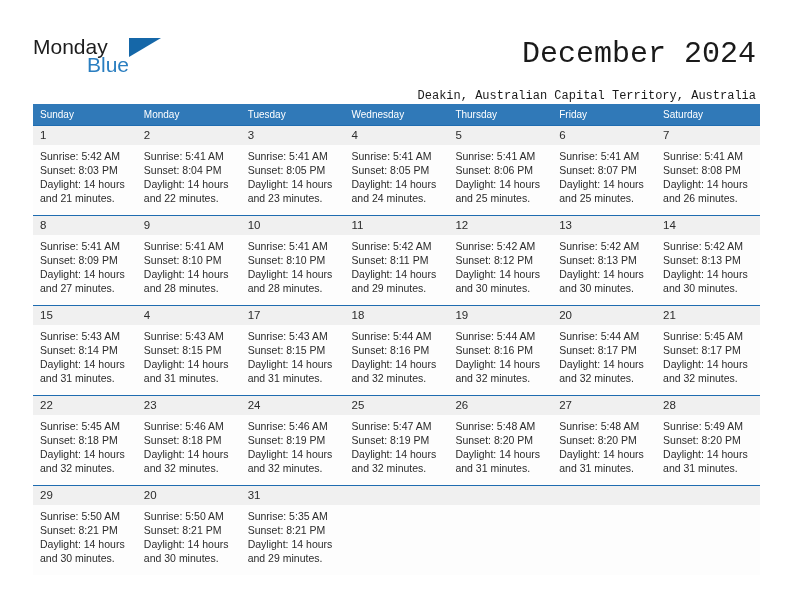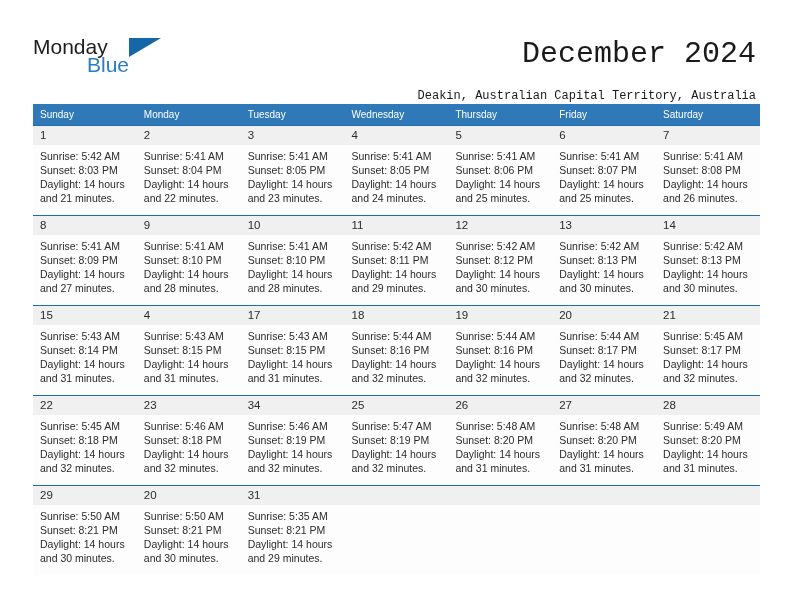--- a/index.html
+++ b/index.html
@@ -436,21 +436,21 @@
                 <div class="daybody">
                   <div>Sunrise: 5:46 AM</div>
                   <div>Sunset: 8:18 PM</div>
                   <div>Daylight: 14 hours</div>
                   <div>and 32 minutes.</div>
                 </div>
               </div>
             </td>
             <td>
               <div class="daycell">
-                <div class="daynum-band">34</div>
+                <div class="daynum-band">24</div>
                 <div class="daybody">
                   <div>Sunrise: 5:46 AM</div>
                   <div>Sunset: 8:19 PM</div>
                   <div>Daylight: 14 hours</div>
                   <div>and 32 minutes.</div>
                 </div>
               </div>
             </td>
             <td>
               <div class="daycell">

